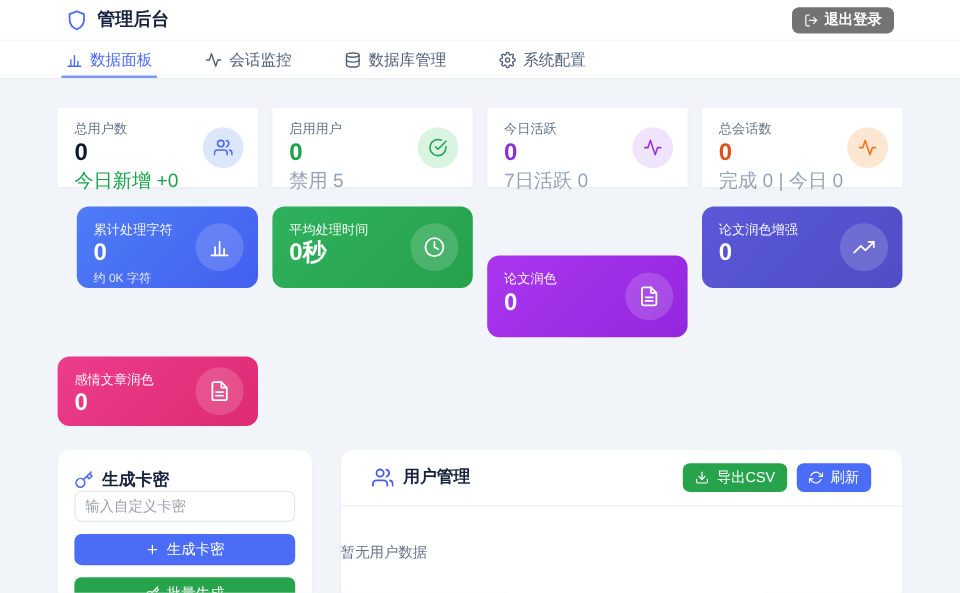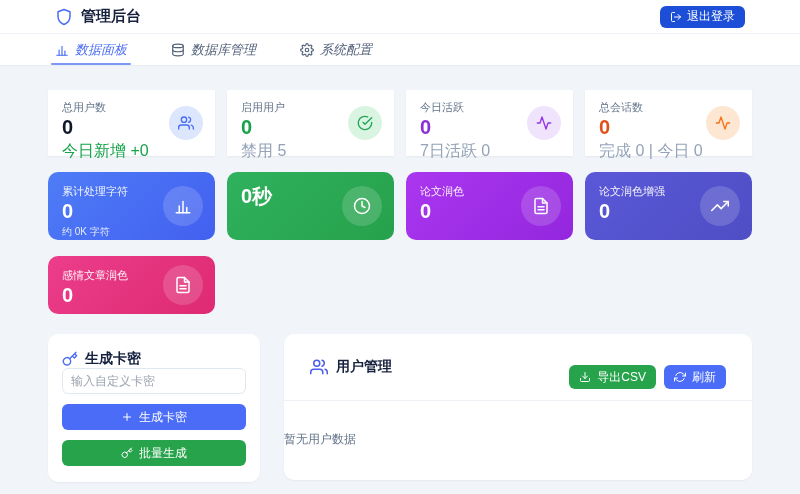--- a/index.html
+++ b/index.html
@@ -9,30 +9,30 @@
   .icon { display:inline-flex; align-items:center; justify-content:center; flex:none; }
   .icon svg { width:100%; height:100%; display:block; fill:none; stroke:currentColor;
               stroke-width:2; stroke-linecap:round; stroke-linejoin:round; }
 
   
   .header { height:34px; background:#fff; border-bottom:1px solid #eef2f6;
             display:flex; align-items:center; padding:0 55px; }
   .brand { display:flex; align-items:center; gap:8px; }
   .brand .icon { width:18px; height:18px; color:#4a6cf7; }
   .brand-title { font-size:15px; font-weight:bold; color:#16213e; }
-  .logout-btn { margin-left:auto; background:#1d4ed8; color:#fff; border:none; border-radius:6px;
+  .logout-btn { margin-left:auto; background:#737373; color:#fff; border:none; border-radius:6px;
                 height:22px; padding:0 10px; font-size:12px; display:flex; align-items:center; gap:5px;
-                cursor:pointer; font-family:inherit; }
+                cursor:pointer; font-family:inherit;font-weight:bold; }
   .logout-btn .icon { width:12px; height:12px; }
 
   
   .tabbar { height:32px; background:#fff; border-bottom:1px solid #e8edf3;
             display:flex; align-items:stretch; gap:44px; padding:0 55px; }
   .tab { display:flex; align-items:center; gap:6px; font-size:13px; color:#51607a;
-         position:relative; cursor:pointer;font-style:italic; }
+         position:relative; cursor:pointer; }
   .tab .icon { width:14px; height:14px; }
   .tab.active { color:#4a6cf7; }
   .tab.active::after { content:""; position:absolute; left:-4px; right:-4px; bottom:0;
                        height:2px; background:#7d97f5; border-radius:2px; }
 
   
   .content { padding:24px 48px 0; }
   .grid4 { display:grid; grid-template-columns:repeat(4,1fr); gap:12px; }
 
   .stat-card { background:#fff; border-radius:0; height:66px; padding:10px 14px; position:relative;
@@ -50,41 +50,41 @@
 
   .metrics { margin-top:16px; }
   .metric-card { border-radius:10px; height:68px; padding:12px 14px; position:relative; color:#fff; }
   .metric-label { font-size:11px; opacity:.93; }
   .metric-value { font-size:20px; font-weight:bold; line-height:1.2; }
   .metric-sub { font-size:10px; opacity:.85; margin-top:2px; }
   .metric-icon { position:absolute; right:12px; top:50%; transform:translateY(-50%);
                  width:40px; height:40px; border-radius:50%; background:rgba(255,255,255,.16);
                  display:flex; align-items:center; justify-content:center; }
   .metric-icon .icon { width:18px; height:18px; }
-  .m-blue   { background:linear-gradient(135deg,#4e7cf6,#4360f0); }
+  .m-blue   { background:linear-gradient(135deg,#4e7cf6,#4360f0);margin-left:16px; }
   .m-green  { background:linear-gradient(135deg,#2fb15d,#27a14b); }
-  .m-purple { background:linear-gradient(135deg,#ab36f0,#9327de); }
+  .m-purple { background:linear-gradient(135deg,#ab36f0,#9327de);margin-top:41px; }
   .m-indigo { background:linear-gradient(135deg,#5a58d8,#4f4ec4); }
   .m-pink   { background:linear-gradient(135deg,#ec3d8b,#de2a72); }
   .metric-card.short { height:58px; }
 
   
   .bottom { margin-top:20px; display:flex; gap:24px; align-items:flex-start; }
   .panel { background:#fff; border-radius:10px; box-shadow:0 1px 2px rgba(15,23,42,.05); }
 
   .keygen { width:212px; padding:16px 14px; }
   .panel-title-row { display:flex; align-items:center; gap:7px; }
   .panel-title-row .icon { width:16px; height:16px; color:#4a6cf7; }
   .panel-title { font-size:14px; font-weight:bold; color:#16213e; }
   .field-label { font-size:11px; color:#64748b; margin:12px 0 6px; }
   .keygen input { width:100%; height:26px; border:1px solid #e2e8f0; border-radius:6px;
                   padding:0 8px; font-size:12px; color:#334155; font-family:inherit; outline:none; }
   .keygen input::placeholder { color:#9ca3af; }
   .btn { border:none; border-radius:6px; color:#fff; font-size:12px; cursor:pointer;
-         display:flex; align-items:center; justify-content:center; gap:6px; font-family:inherit;margin-top:20px; }
+         display:flex; align-items:center; justify-content:center; gap:6px; font-family:inherit; }
   .btn .icon { width:12px; height:12px; }
   .btn-block { width:100%; height:26px; margin-top:10px; }
   .btn-blue { background:#4a6cf7; } .btn-green { background:#27a44b; }
 
   .users-panel { flex:1; }
   .users-head { display:flex; align-items:center; padding:11px 26px; border-bottom:1px solid #eef1f5; }
   .users-head .title-icon { width:18px; height:18px; color:#4a5ce8; margin-right:8px; }
   .users-actions { margin-left:auto; display:flex; gap:8px; }
   .btn-sm { height:24px; padding:0 10px; }
   .empty { text-align:left; padding:30px 0 32px; font-size:12px; color:#64748b; }
@@ -121,20 +121,28 @@
           <line x1="7" y1="21" x2="7" y2="12"></line>
           <line x1="12" y1="21" x2="12" y2="6"></line>
           <line x1="17" y1="21" x2="17" y2="14"></line>
         </svg>
     </span>
     <span>数据面板</span>
   </div>
   <div class="tab">
     <span class="icon">
       <svg viewBox="0 0 24 24">
+          <polyline points="22 12 18 12 15 21 9 3 6 12 2 12"></polyline>
+        </svg>
+    </span>
+    <span>会话监控</span>
+  </div>
+  <div class="tab">
+    <span class="icon">
+      <svg viewBox="0 0 24 24">
           <ellipse cx="12" cy="5" rx="9" ry="3"></ellipse>
           <path d="M21 12c0 1.66-4 3-9 3s-9-1.34-9-3"></path>
           <path d="M3 5v14c0 1.66 4 3 9 3s9-1.34 9-3V5"></path>
         </svg>
     </span>
     <span>数据库管理</span>
   </div>
   <div class="tab">
     <span class="icon">
       <svg viewBox="0 0 24 24">
@@ -213,20 +221,21 @@
             <svg viewBox="0 0 24 24">
               <line x1="3" y1="21" x2="21" y2="21"></line>
               <line x1="7" y1="21" x2="7" y2="12"></line>
               <line x1="12" y1="21" x2="12" y2="6"></line>
               <line x1="17" y1="21" x2="17" y2="14"></line>
             </svg>
           </span>
       </div>
     </div>
     <div class="metric-card m-green">
+      <div class="metric-label">平均处理时间</div>
       <div class="metric-value">0秒</div>
       <div class="metric-icon">
         <span class="icon">
             <svg viewBox="0 0 24 24">
               <circle cx="12" cy="12" r="10"></circle>
               <polyline points="12 6 12 12 16 14"></polyline>
             </svg>
           </span>
       </div>
     </div>

